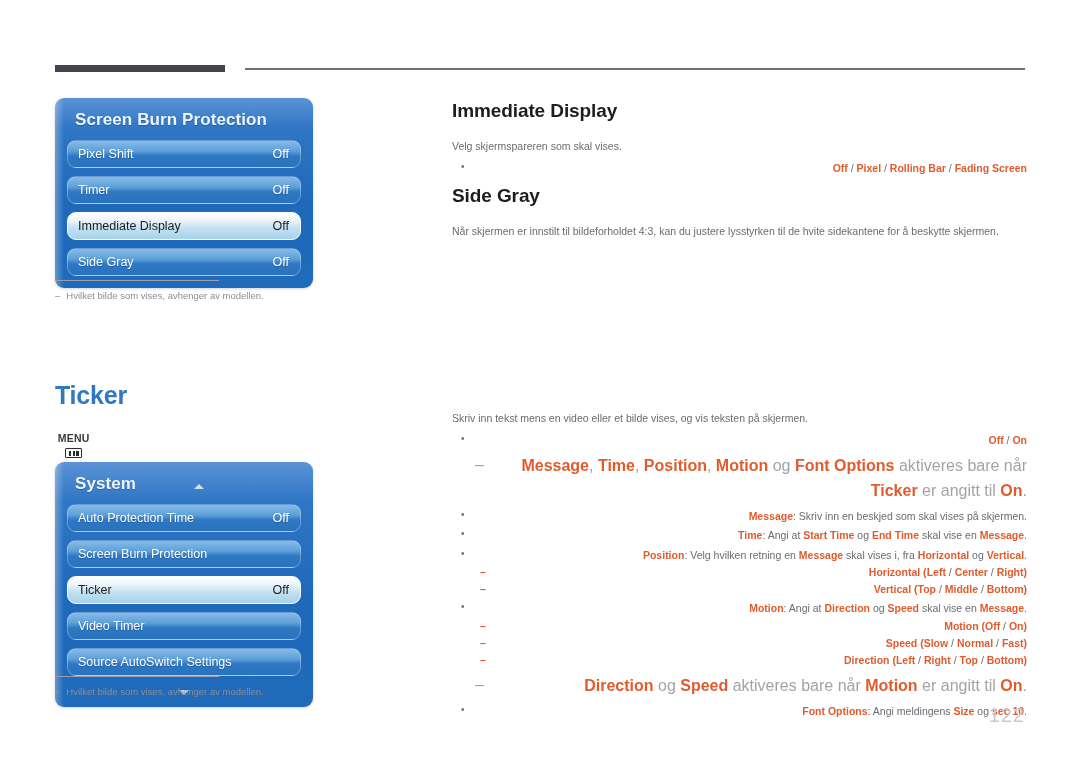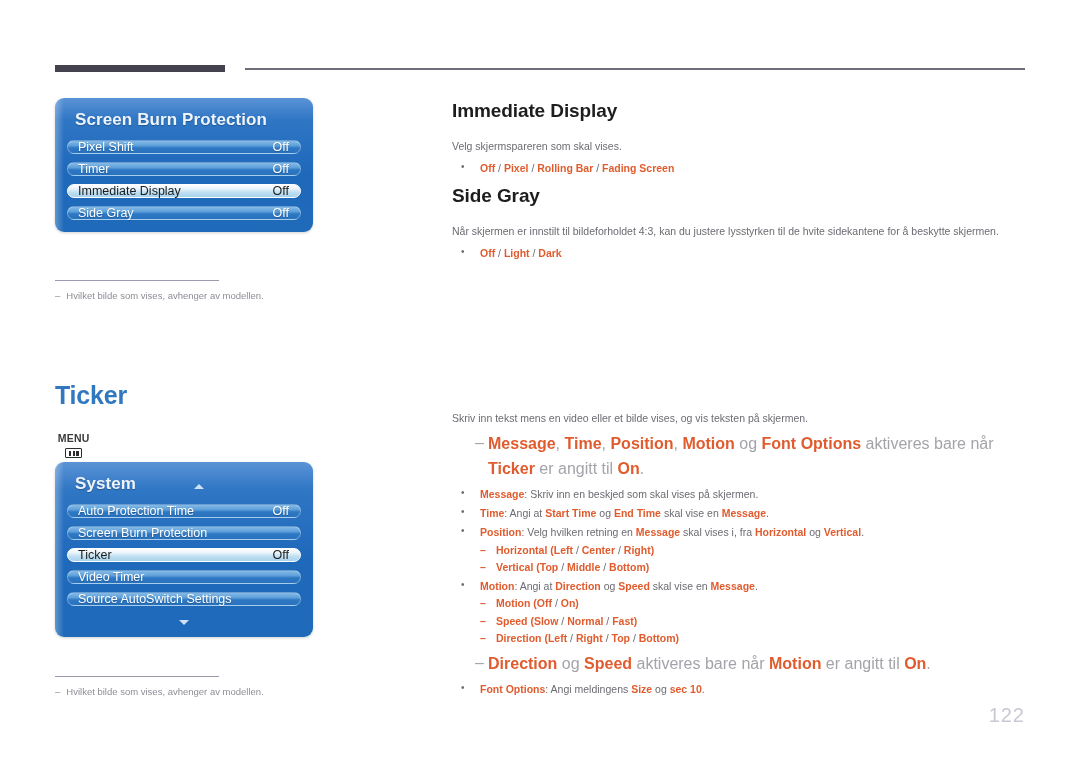--- a/index.html
+++ b/index.html
@@ -41,21 +41,21 @@
   .osd-title {
     color: #eef4fb;
     font-size: 17px;
     font-weight: 600;
     letter-spacing: .1px;
     padding: 12px 0 10px 8px;
     text-shadow: 0 1px 1px rgba(0,0,0,0.25);
     position: relative;
   }
   .osd-row {
-    height: 14px;
+    height: 28px;
     border-radius: 9px;
     margin-bottom: 8px;
     display: flex;
     align-items: center;
     justify-content: space-between;
     padding: 0 11px 0 10px;
     font-size: 12.5px;
     color: #ffffff;
     background: linear-gradient(to bottom, #86bbe6 0%, #5ea0d9 38%, #2d77c3 58%, #2a72be 100%);
     border: 1px solid rgba(255,255,255,0.30);
@@ -121,21 +121,21 @@
     font-weight: 700;
     color: #3178be;
     letter-spacing: -.2px;
   }
   p.body-text {
     font-size: 10.5px;
     color: #6b6b72;
     line-height: 1.45;
   }
 
-  ul.bullets { list-style: none; }
+  ul.bullets { list-style: none; text-align: right; }
   li.bullet-l1 {
     position: relative;
     padding-left: 28px;
     font-size: 10.5px;
     line-height: 1.55;
     color: #6b6b72;
     margin-top: 3px;
   }
   li.bullet-l1::before {
     content: "\2022";
@@ -322,32 +322,30 @@
   <ul class="bullets" style="margin-top:6px;">
     <li class="bullet-l1">
       <span class="hl">Off</span><span class="sep"> / </span><span class="hl">Pixel</span><span class="sep"> / </span><span class="hl">Rolling Bar</span><span class="sep"> / </span><span class="hl">Fading Screen</span>
     </li>
   </ul>
 </div>
 
 <div class="content-col" style="top:185px;">
   <h2 class="section-heading">Side Gray</h2>
   <p class="body-text" style="margin-top:17px;">Når skjermen er innstilt til bildeforholdet 4:3, kan du justere lysstyrken til de hvite sidekantene for å beskytte skjermen.</p>
-  <ul class="bullets" style="margin-top:6px;">
-    <li class="bullet-l1">
-      <span class="hl">Off</span><span class="sep"> / </span><span class="hl">Light</span><span class="sep"> / </span><span class="hl">Dark</span>
-    </li>
-  </ul>
 </div>
 
 <div class="content-col" style="top:411px;">
   <p class="body-text">Skriv inn tekst mens en video eller et bilde vises, og vis teksten på skjermen.</p>
 
   <ul class="bullets" style="margin-top:6px;">
 
+    <li class="bullet-l1">
+      <span class="hl">Off</span><span class="sep"> / </span><span class="hl">On</span>
+    </li>
 
     <li class="note-line">
       <span class="hl">Message</span><span>, </span><span class="hl">Time</span><span>, </span><span class="hl">Position</span><span>, </span><span class="hl">Motion</span><span> og </span><span class="hl">Font Options</span><span> aktiveres bare når </span><span class="hl">Ticker</span><span> er angitt til </span><span class="hl">On</span><span>.</span>
     </li>
 
     <li class="bullet-l1">
       <span class="hl">Message</span><span>: Skriv inn en beskjed som skal vises på skjermen.</span>
     </li>
 
     <li class="bullet-l1">

